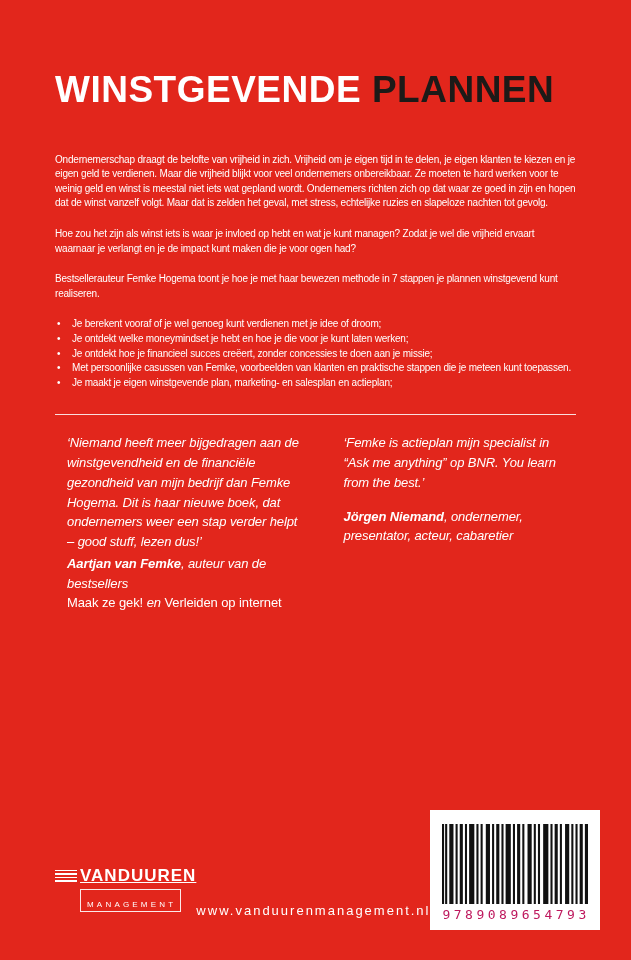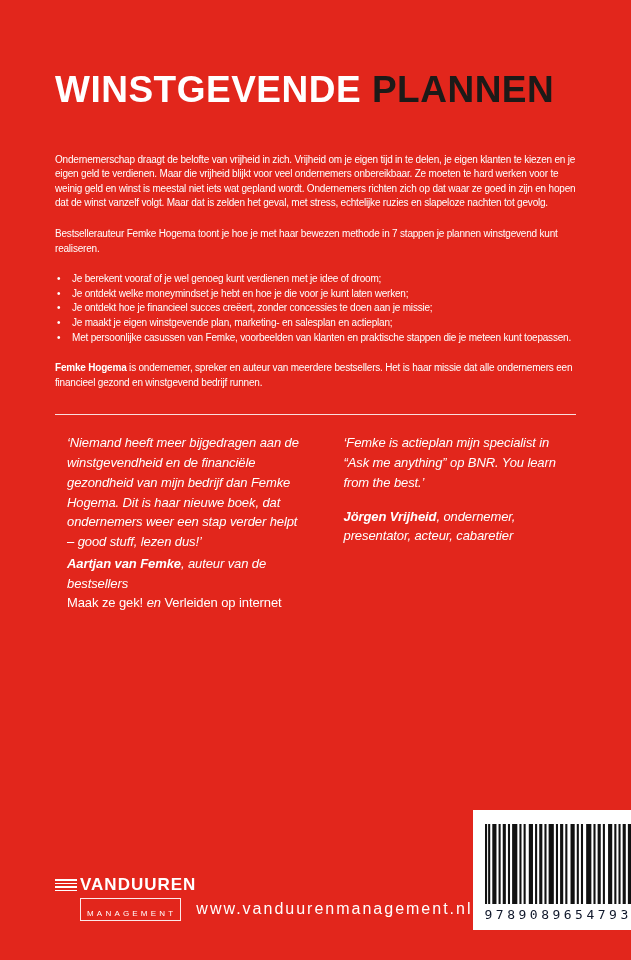--- a/index.html
+++ b/index.html
@@ -61,21 +61,21 @@
   .roman { font-style:normal;text-align:right; }
 
   .footer {
     position:absolute;
     left:55px; right:50px; bottom:30px;
     display:flex;
     align-items:flex-end;
     justify-content:space-between;
   }
 
-  .logo { margin-bottom:9px; }
+  .logo { margin-bottom:18px;text-decoration:underline; }
   .logo-row { display:flex; align-items:center; }
   .logo-stripes {
     display:inline-block;
     width:22px; height:12px;
     margin-right:3px;
     background:repeating-linear-gradient(to bottom, #ffffff 0 1.5px, transparent 1.5px 3.5px);
   }
   .logo-name {
     font-weight:700;
     font-size:17px;
@@ -85,80 +85,80 @@
     display:inline-block;
     margin-top:3px;
     margin-left:25px;
     font-size:8px;
     letter-spacing:3.2px;
     border:1px solid rgba(255,255,255,0.9);
     padding:10px 4px 2px 6px;
   }
 
   .website {
-    font-size:16px;
+    font-size:13px;
     letter-spacing:2px;
     margin:0 0 12px 0;
   }
 
   .barcode-box {
     background:#ffffff;
     width:170px;
     box-sizing:border-box;
     padding:14px 12px 8px 12px;
   }
   .barcode-bars svg { display:block; width:100%; height:80px; }
   .barcode-number-row {
     display:flex;
     justify-content:space-between;
     align-items:baseline;
-    color:#0f172a;
+    color:#be185d;
     font-family:"DejaVu Sans Mono", monospace;
     font-size:13px;
     margin-top:3px;
     gap:44px;
   }
   .barcode-number { letter-spacing:3.5px; }
   .barcode-arrow { font-size:12px; }
 </style>
 </head>
 <body>
 
 <div class="page">
   <div class="content">
 
     <h1 class="title"><span>WINSTGEVENDE</span><span>&nbsp;</span><span class="title-dark">PLANNEN</span></h1>
 
     <div class="body-text">
       <p class="para">Ondernemerschap draagt de belofte van vrijheid in zich. Vrijheid om je eigen tijd in te delen, je eigen klanten te kiezen en je eigen geld te verdienen. Maar die vrijheid blijkt voor veel ondernemers onbereikbaar. Ze moeten te hard werken voor te weinig geld en winst is meestal niet iets wat gepland wordt. Ondernemers richten zich op dat waar ze goed in zijn en hopen dat de winst vanzelf volgt. Maar dat is zelden het geval, met stress, echtelijke ruzies en slapeloze nachten tot gevolg.</p>
+      <p class="para">Hoe zou het zijn als winst iets is waar je invloed op hebt en wat je kunt managen? Zodat je wel die vrijheid ervaart waarnaar je verlangt en je de impact kunt maken die je voor ogen had?</p>
       <p class="para">Bestsellerauteur Femke Hogema toont je hoe je met haar bewezen methode in 7 stappen je plannen winstgevend kunt realiseren.</p>
 
       <ul class="bullets">
         <li>Je berekent vooraf of je wel genoeg kunt verdienen met je idee of droom;</li>
         <li>Je ontdekt welke moneymindset je hebt en hoe je die voor je kunt laten werken;</li>
         <li>Je ontdekt hoe je financieel succes creëert, zonder concessies te doen aan je missie;</li>
+        <li>Met persoonlijke casussen van Femke, voorbeelden van klanten en praktische stappen die je meteen kunt toepassen.</li>
         <li>Je maakt je eigen winstgevende plan, marketing- en salesplan en actieplan;</li>
-        <li>Met persoonlijke casussen van Femke, voorbeelden van klanten en praktische stappen die je meteen kunt toepassen.</li>
       </ul>
 
-      <p class="bio"><span class="bio-name">Femke Hogema</span><span> is ondernemer, spreker en auteur van meerdere bestsellers. Het is haar missie dat alle ondernemers een financieel gezond en winstgevend bedrijf runnen.</span></p>
     </div>
 
     <hr class="divider">
 
     <div class="quotes">
       <div class="quote-col">
         <p class="quote-text">‘Niemand heeft meer bijgedragen aan de winstgevendheid en de financiële gezondheid van mijn bedrijf dan Femke Hogema. Dit is haar nieuwe boek, dat ondernemers weer een stap verder helpt – good stuff, lezen dus!’</p>
         <div class="quote-attr"><span class="attr-name">Aartjan van Femke</span><span>, auteur van de bestsellers</span><br>
           <span class="roman">Maak ze gek!</span><span> en </span><span class="roman">Verleiden op internet</span>
         </div>
       </div>
       <div class="quote-col">
         <p class="quote-text">‘Femke is actieplan mijn specialist in “Ask me anything” op BNR. You learn from the best.’</p>
-        <div class="quote-attr gap"><span class="attr-name">Jörgen Vrijheid</span><span>, ondernemer, presentator, acteur, cabaretier</span>
+        <div class="quote-attr gap"><span class="attr-name">Jörgen Niemand</span><span>, ondernemer, presentator, acteur, cabaretier</span>
         </div>
       </div>
     </div>
 
   </div>
 
   <div class="footer">
 
     <div class="logo">
       <div class="logo-row">

